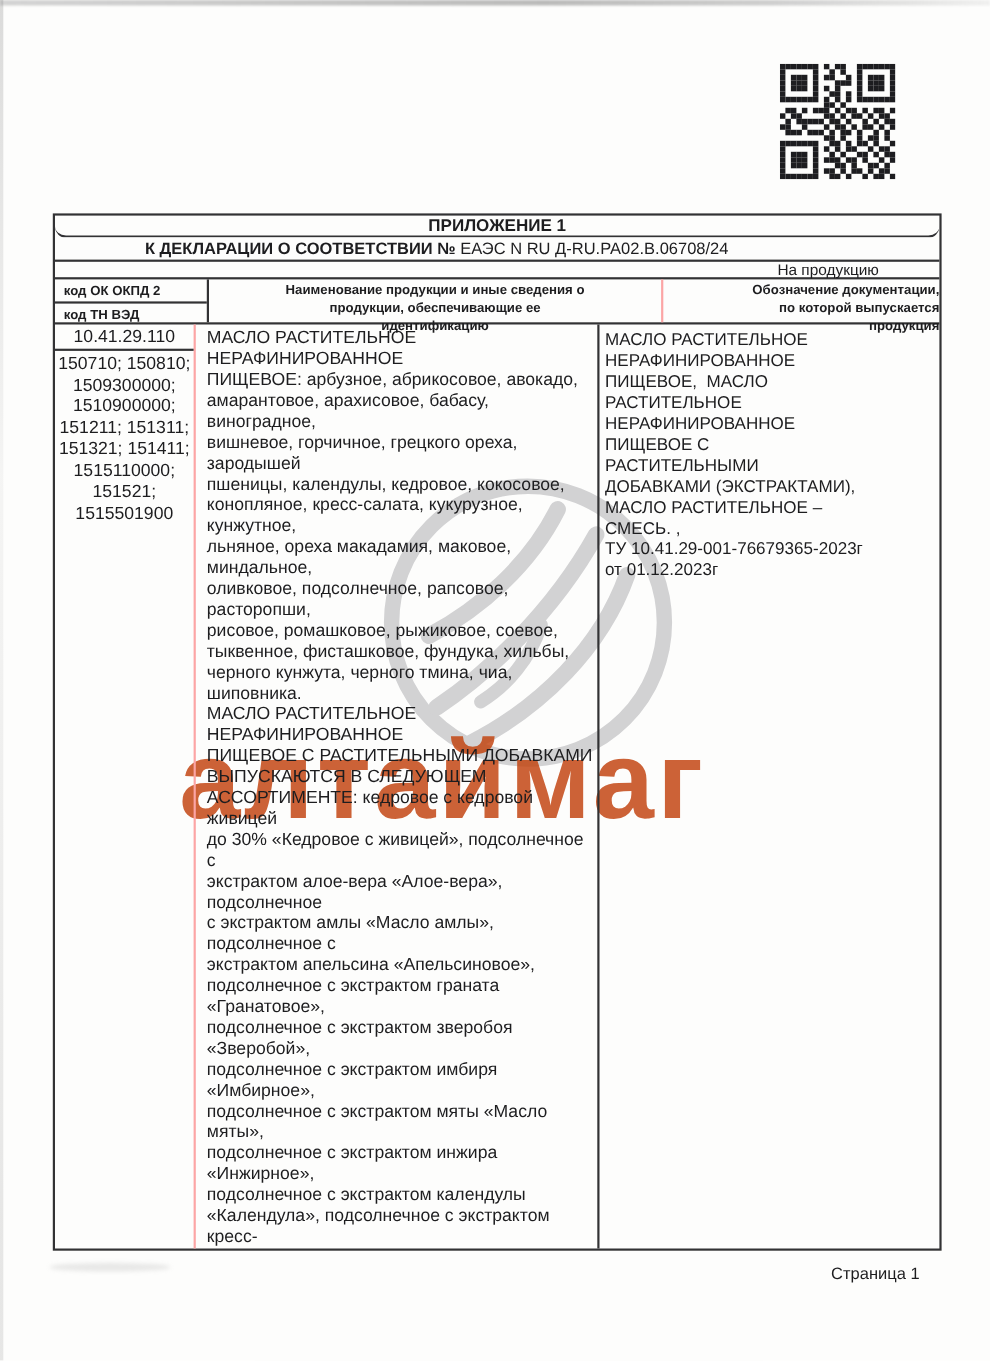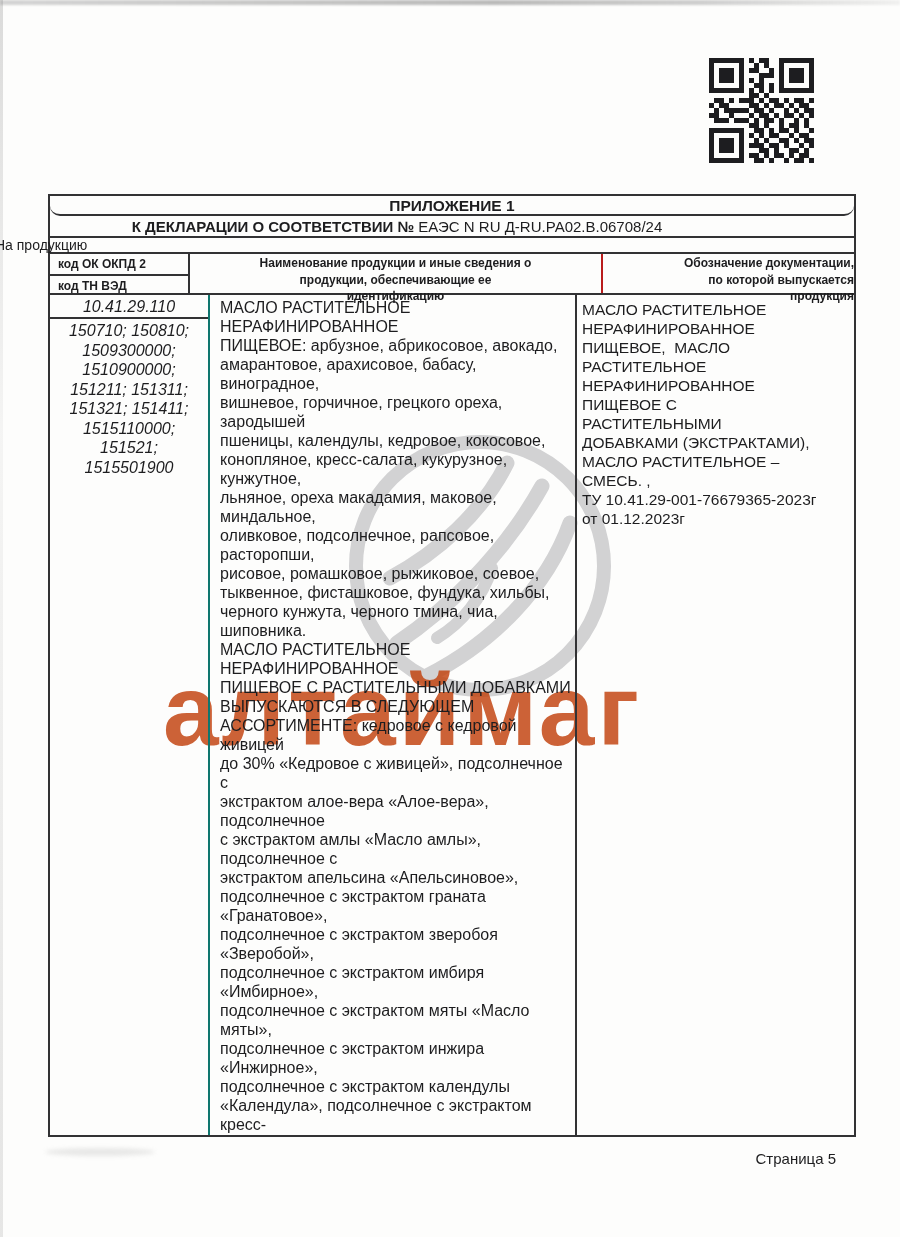--- a/index.html
+++ b/index.html
@@ -27,32 +27,32 @@
     font-size:35px;letter-spacing:2px;color:#c6c6c8;opacity:.9;}
   
   .tbl{position:absolute;left:48px;top:194px;width:808px;box-sizing:border-box;
     border:2px solid #323234;background:transparent;z-index:2;}
   .tbl *{box-sizing:border-box;}
   .r1{height:20px;border-bottom:2px solid #323234;text-align:center;
     font-size:15.5px;font-weight:bold;line-height:19px;border-radius:10px;}
   .r2{height:22px;border-bottom:2px solid #323234;text-align:center;
     font-size:15px;line-height:21px;}
   .r2 .bold{font-weight:bold;}
-  .r3{height:16px;border-bottom:2px solid #323234;text-align:left;
+  .r3{height:16px;border-bottom:2px solid #323234;text-align:right;
     font-size:14px;line-height:15px;}
   .shift{display:inline-block;transform:translateX(-55px);}
   .hdr{display:flex;height:41px;border-bottom:2px solid #323234;font-weight:bold;font-size:12px;}
   .c1h{width:140px;border-right:2px solid #323234;display:flex;flex-direction:column;}
   .c1h-top{height:24px;border-bottom:2px solid #323234;padding:3px 0 0 8px;}
   .c1h-bot{flex:1;padding:3px 0 0 8px;}
-  .c2h{width:413px;border-right:2px solid #b91c1c;text-align:center;
+  .c2h{width:413px;border-right:2px solid #fca5a5;text-align:center;
     line-height:16.5px;padding-top:1px;white-space:pre-line;}
   .c3h{flex:1;text-align:right;line-height:16.5px;padding-top:1px;white-space:pre-line;}
   .bdy{display:flex;height:840px;font-size:16px;}
-  .c1b{width:160px;border-right:2px solid #0f766e;font-style:italic;}
+  .c1b{width:128px;border-right:2px solid #fca5a5;}
   .okpd{height:24px;border-bottom:2px solid #323234;text-align:center;line-height:23px;}
   .tnved{text-align:center;line-height:19.5px;padding-top:2px;white-space:pre-wrap;}
   .c2b{width:367px;border-right:2px solid #323234;padding:3px 4px 0 10px;
     line-height:19px;white-space:pre-wrap;overflow:hidden;}
   .c3b{flex:1;padding:5px 2px 0 5px;font-size:15.5px;line-height:19px;
     white-space:pre-wrap;overflow:hidden;}
   .footer{position:absolute;left:700px;top:1150px;width:136px;text-align:right;font-size:15px;}
 </style>
 </head>
 <body>
@@ -406,15 +406,15 @@
 ПИЩЕВОЕ С
 РАСТИТЕЛЬНЫМИ
 ДОБАВКАМИ (ЭКСТРАКТАМИ),
 МАСЛО РАСТИТЕЛЬНОЕ –
 СМЕСЬ. ,
 ТУ 10.41.29-001-76679365-2023г
 от 01.12.2023г</div>
     </div>
   </div>
 
-  <div class="footer">Страница 5</div>
+  <div class="footer">Страница 1</div>
 
 </div>
 
 </body></html>

